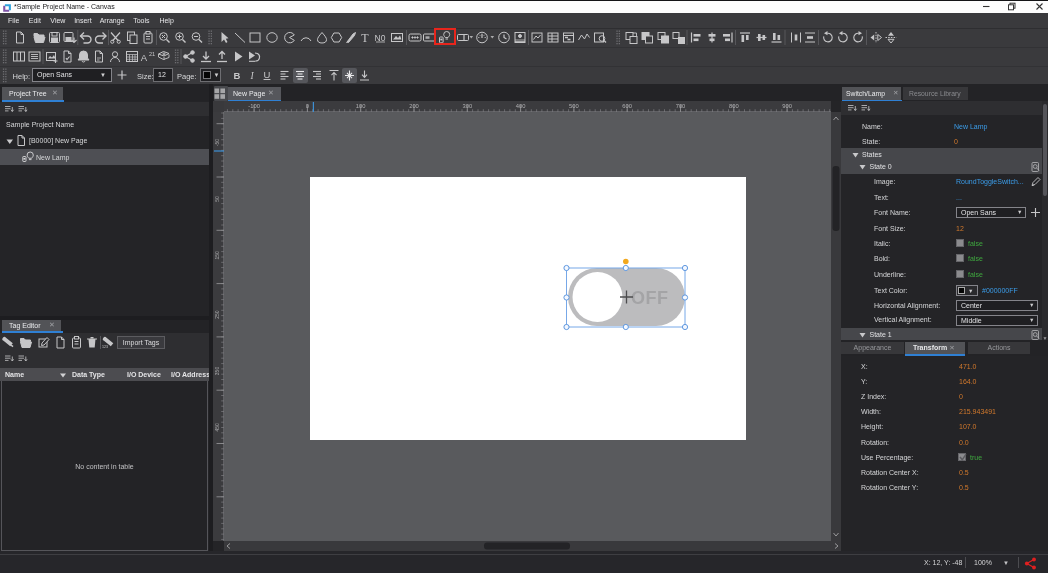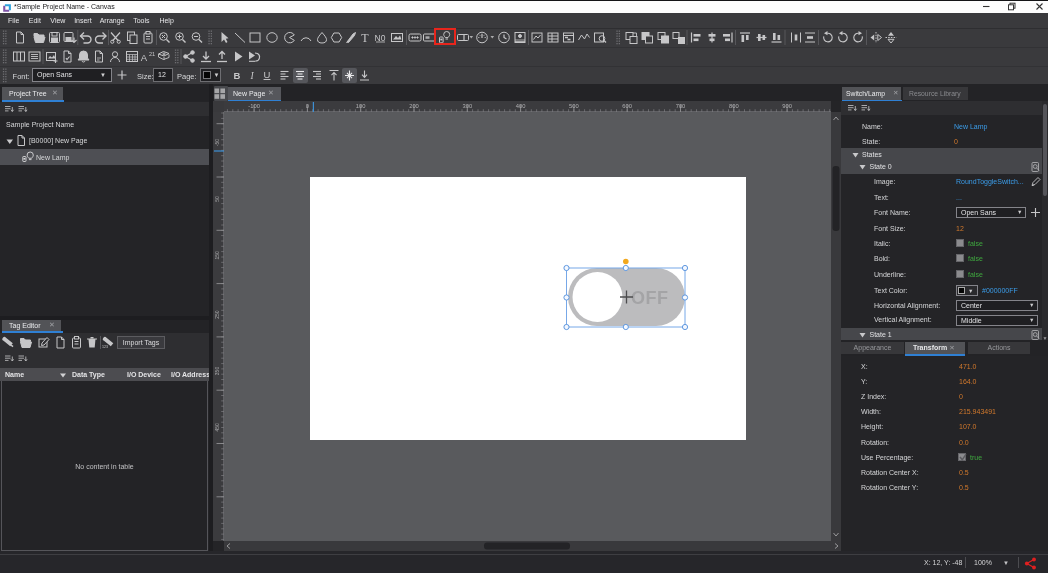--- a/index.html
+++ b/index.html
@@ -33,21 +33,21 @@
 <div class="abs" style="left:34.8px;top:17px;font-size:7px;color:#e6e6e8;transform:translateX(-50%)">Edit</div>
 <div class="abs" style="left:57.9px;top:17px;font-size:7px;color:#e6e6e8;transform:translateX(-50%)">View</div>
 <div class="abs" style="left:82.9px;top:17px;font-size:7px;color:#e6e6e8;transform:translateX(-50%)">Insert</div>
 <div class="abs" style="left:112.1px;top:17px;font-size:7px;color:#e6e6e8;transform:translateX(-50%)">Arrange</div>
 <div class="abs" style="left:141.3px;top:17px;font-size:7px;color:#e6e6e8;transform:translateX(-50%)">Tools</div>
 <div class="abs" style="left:166.6px;top:17px;font-size:7px;color:#e6e6e8;transform:translateX(-50%)">Help</div>
 <div class="abs" style="left:0;top:28px;width:1048px;height:56px;background:#3a3a3d"></div>
 <div class="abs" style="left:0;top:28px;width:1048px;height:1px;background:#2e2e31"></div>
 <div class="abs" style="left:0;top:47px;width:1048px;height:1px;background:#323235"></div>
 <div class="abs" style="left:0;top:66px;width:1048px;height:1px;background:#323235"></div>
-<div class="lbl" style="left:12.6px;top:72px;font-size:7.5px">Font:</div>
+<div class="lbl" style="left:12.6px;top:72px;font-size:7.5px">Help:</div>
 <div class="dd" style="left:32px;top:68px;width:80px;height:14px;line-height:12px">Open Sans</div>
 <div class="dda" style="left:100px;top:72px">▼</div>
 <div class="lbl" style="left:137px;top:72px;font-size:7.5px">Size:</div>
 <div class="dd" style="left:153px;top:68px;width:20px;height:14px;line-height:12px;border-color:#6e6e72">12</div>
 <div class="lbl" style="left:177px;top:72px;font-size:7.5px">Page:</div>
 <div class="abs" style="left:200px;top:68px;width:21px;height:14px;background:#1f1f22;border:1px solid #6e6e72"></div>
 <div class="abs" style="left:202.5px;top:70.5px;width:8px;height:8px;background:#050505;border:0.5px solid #78787c"></div>
 <div class="dda" style="left:213.5px;top:72px">▼</div>
 <div class="abs" style="left:292.5px;top:67.5px;width:15px;height:15px;background:#56575c;border-radius:2px"></div>
 <div class="abs" style="left:341.5px;top:67.5px;width:15px;height:15px;background:#56575c;border-radius:2px"></div>

